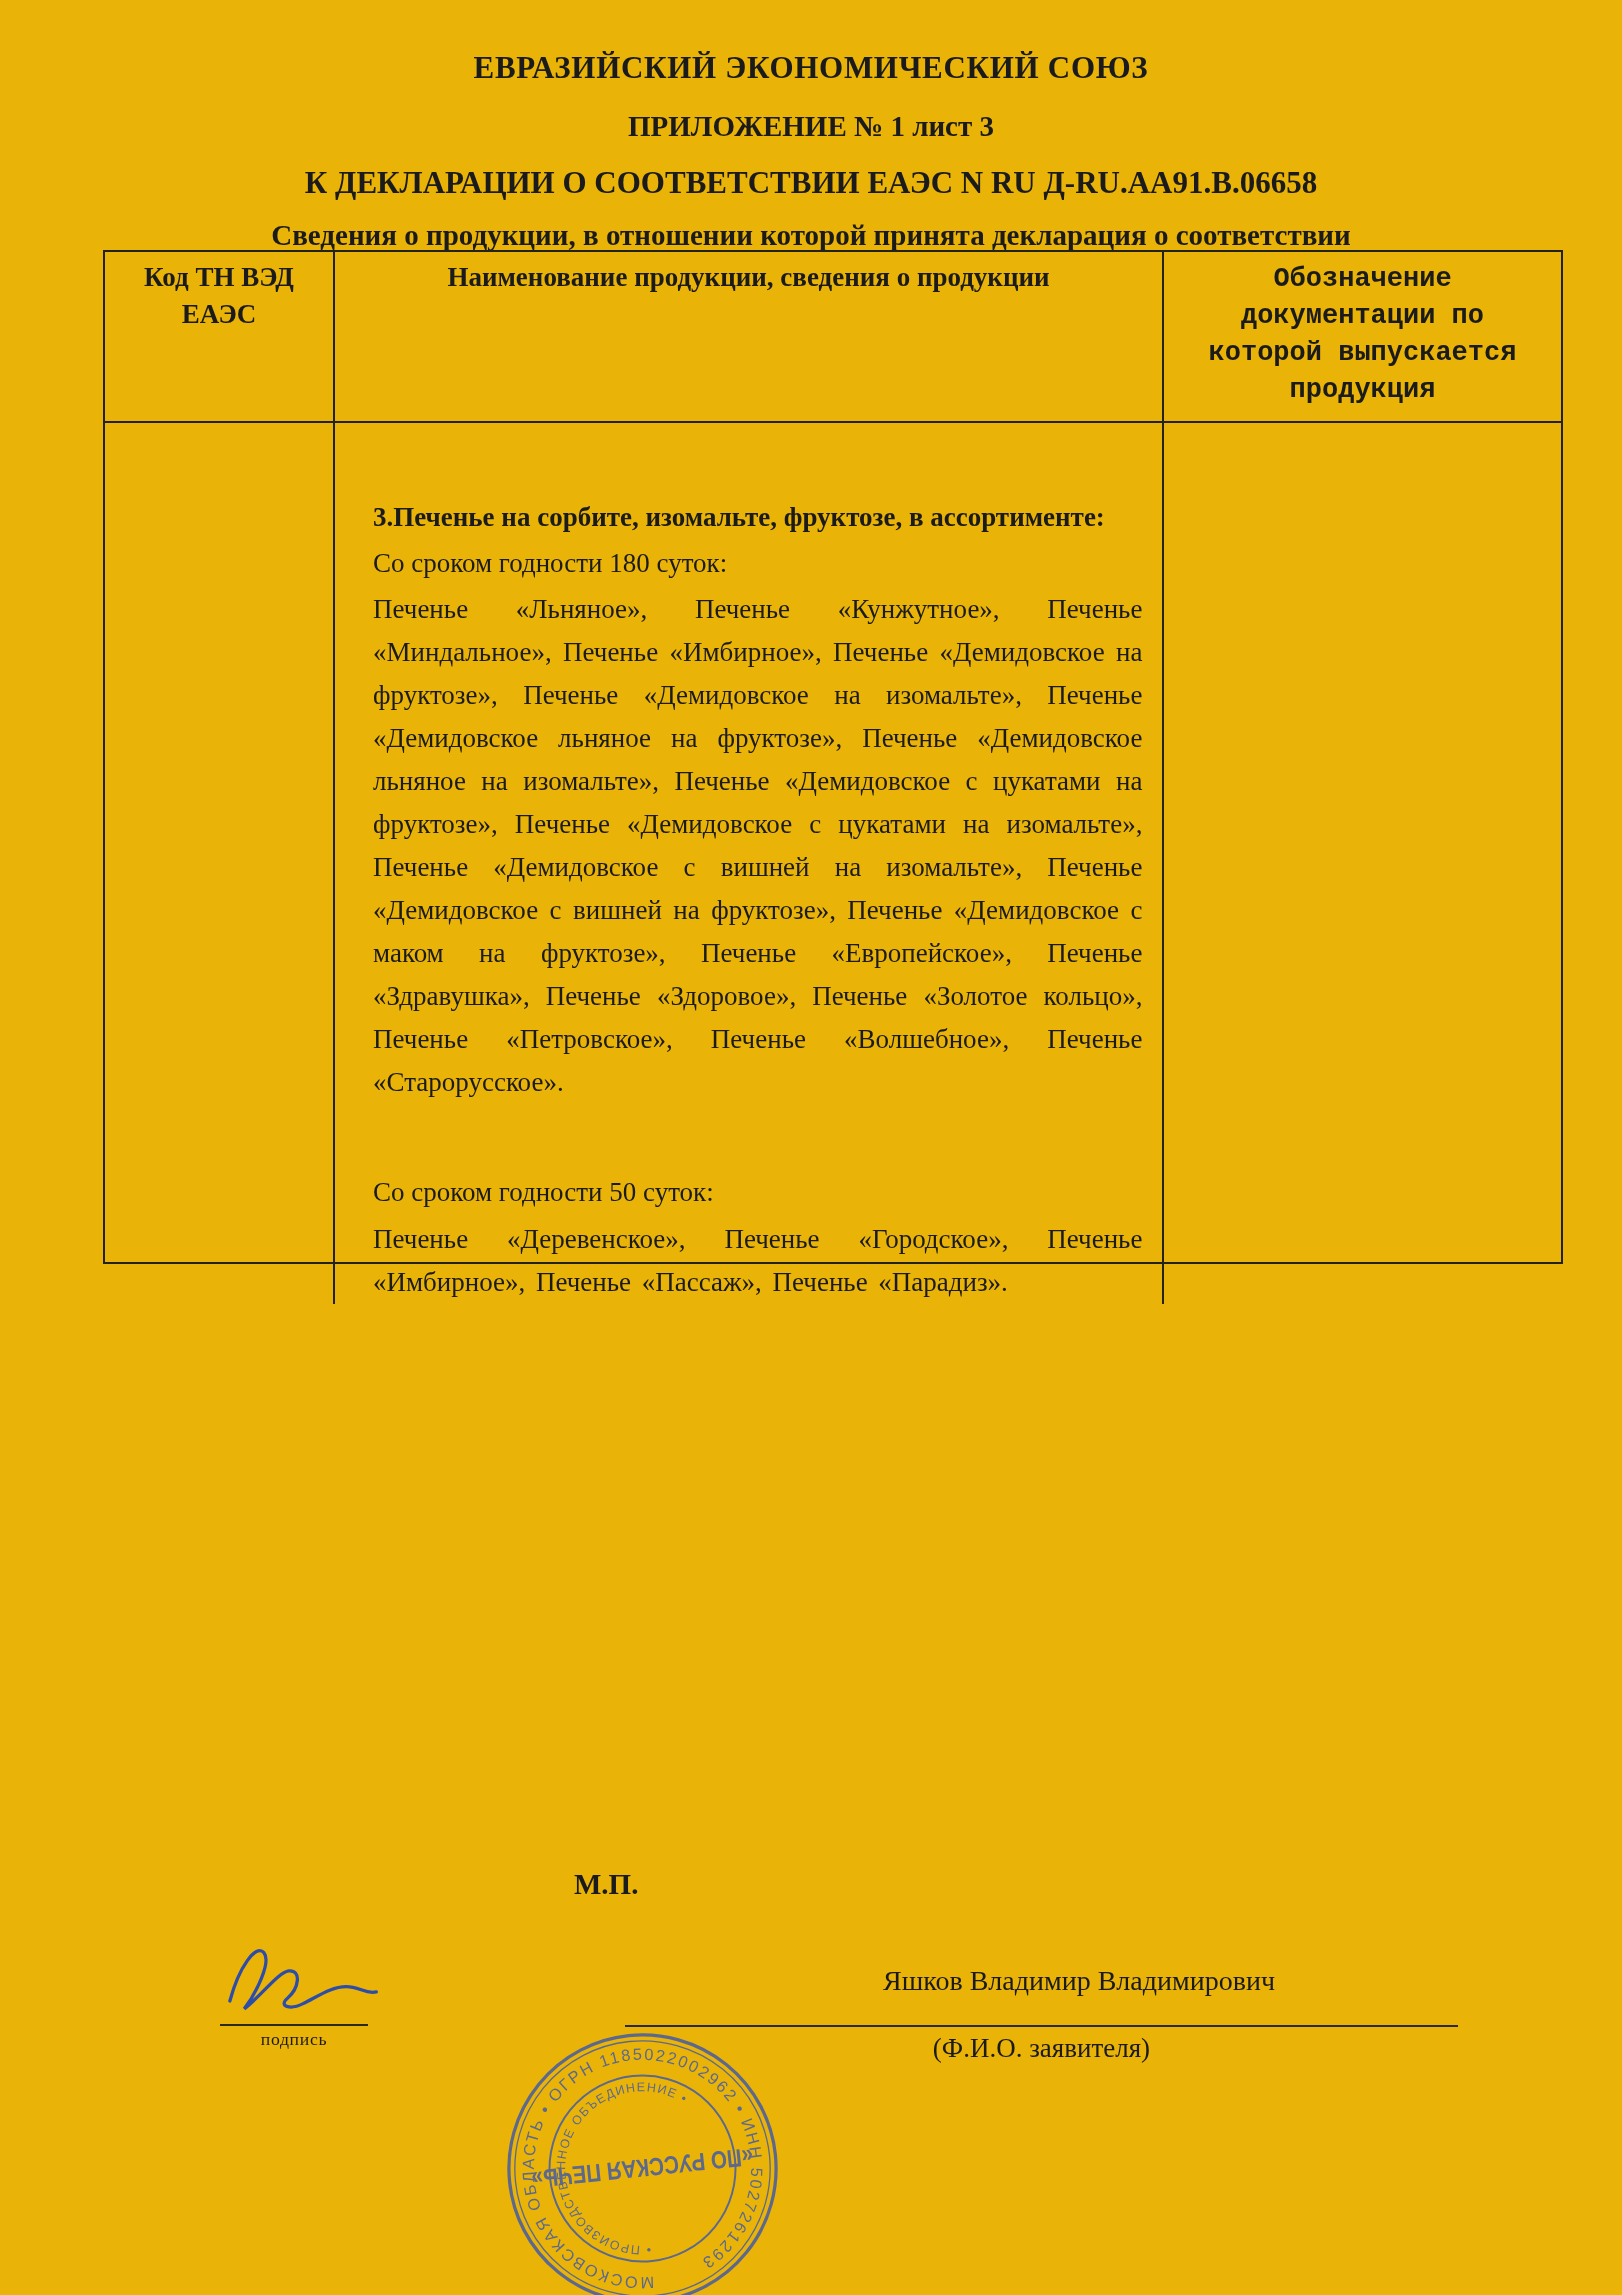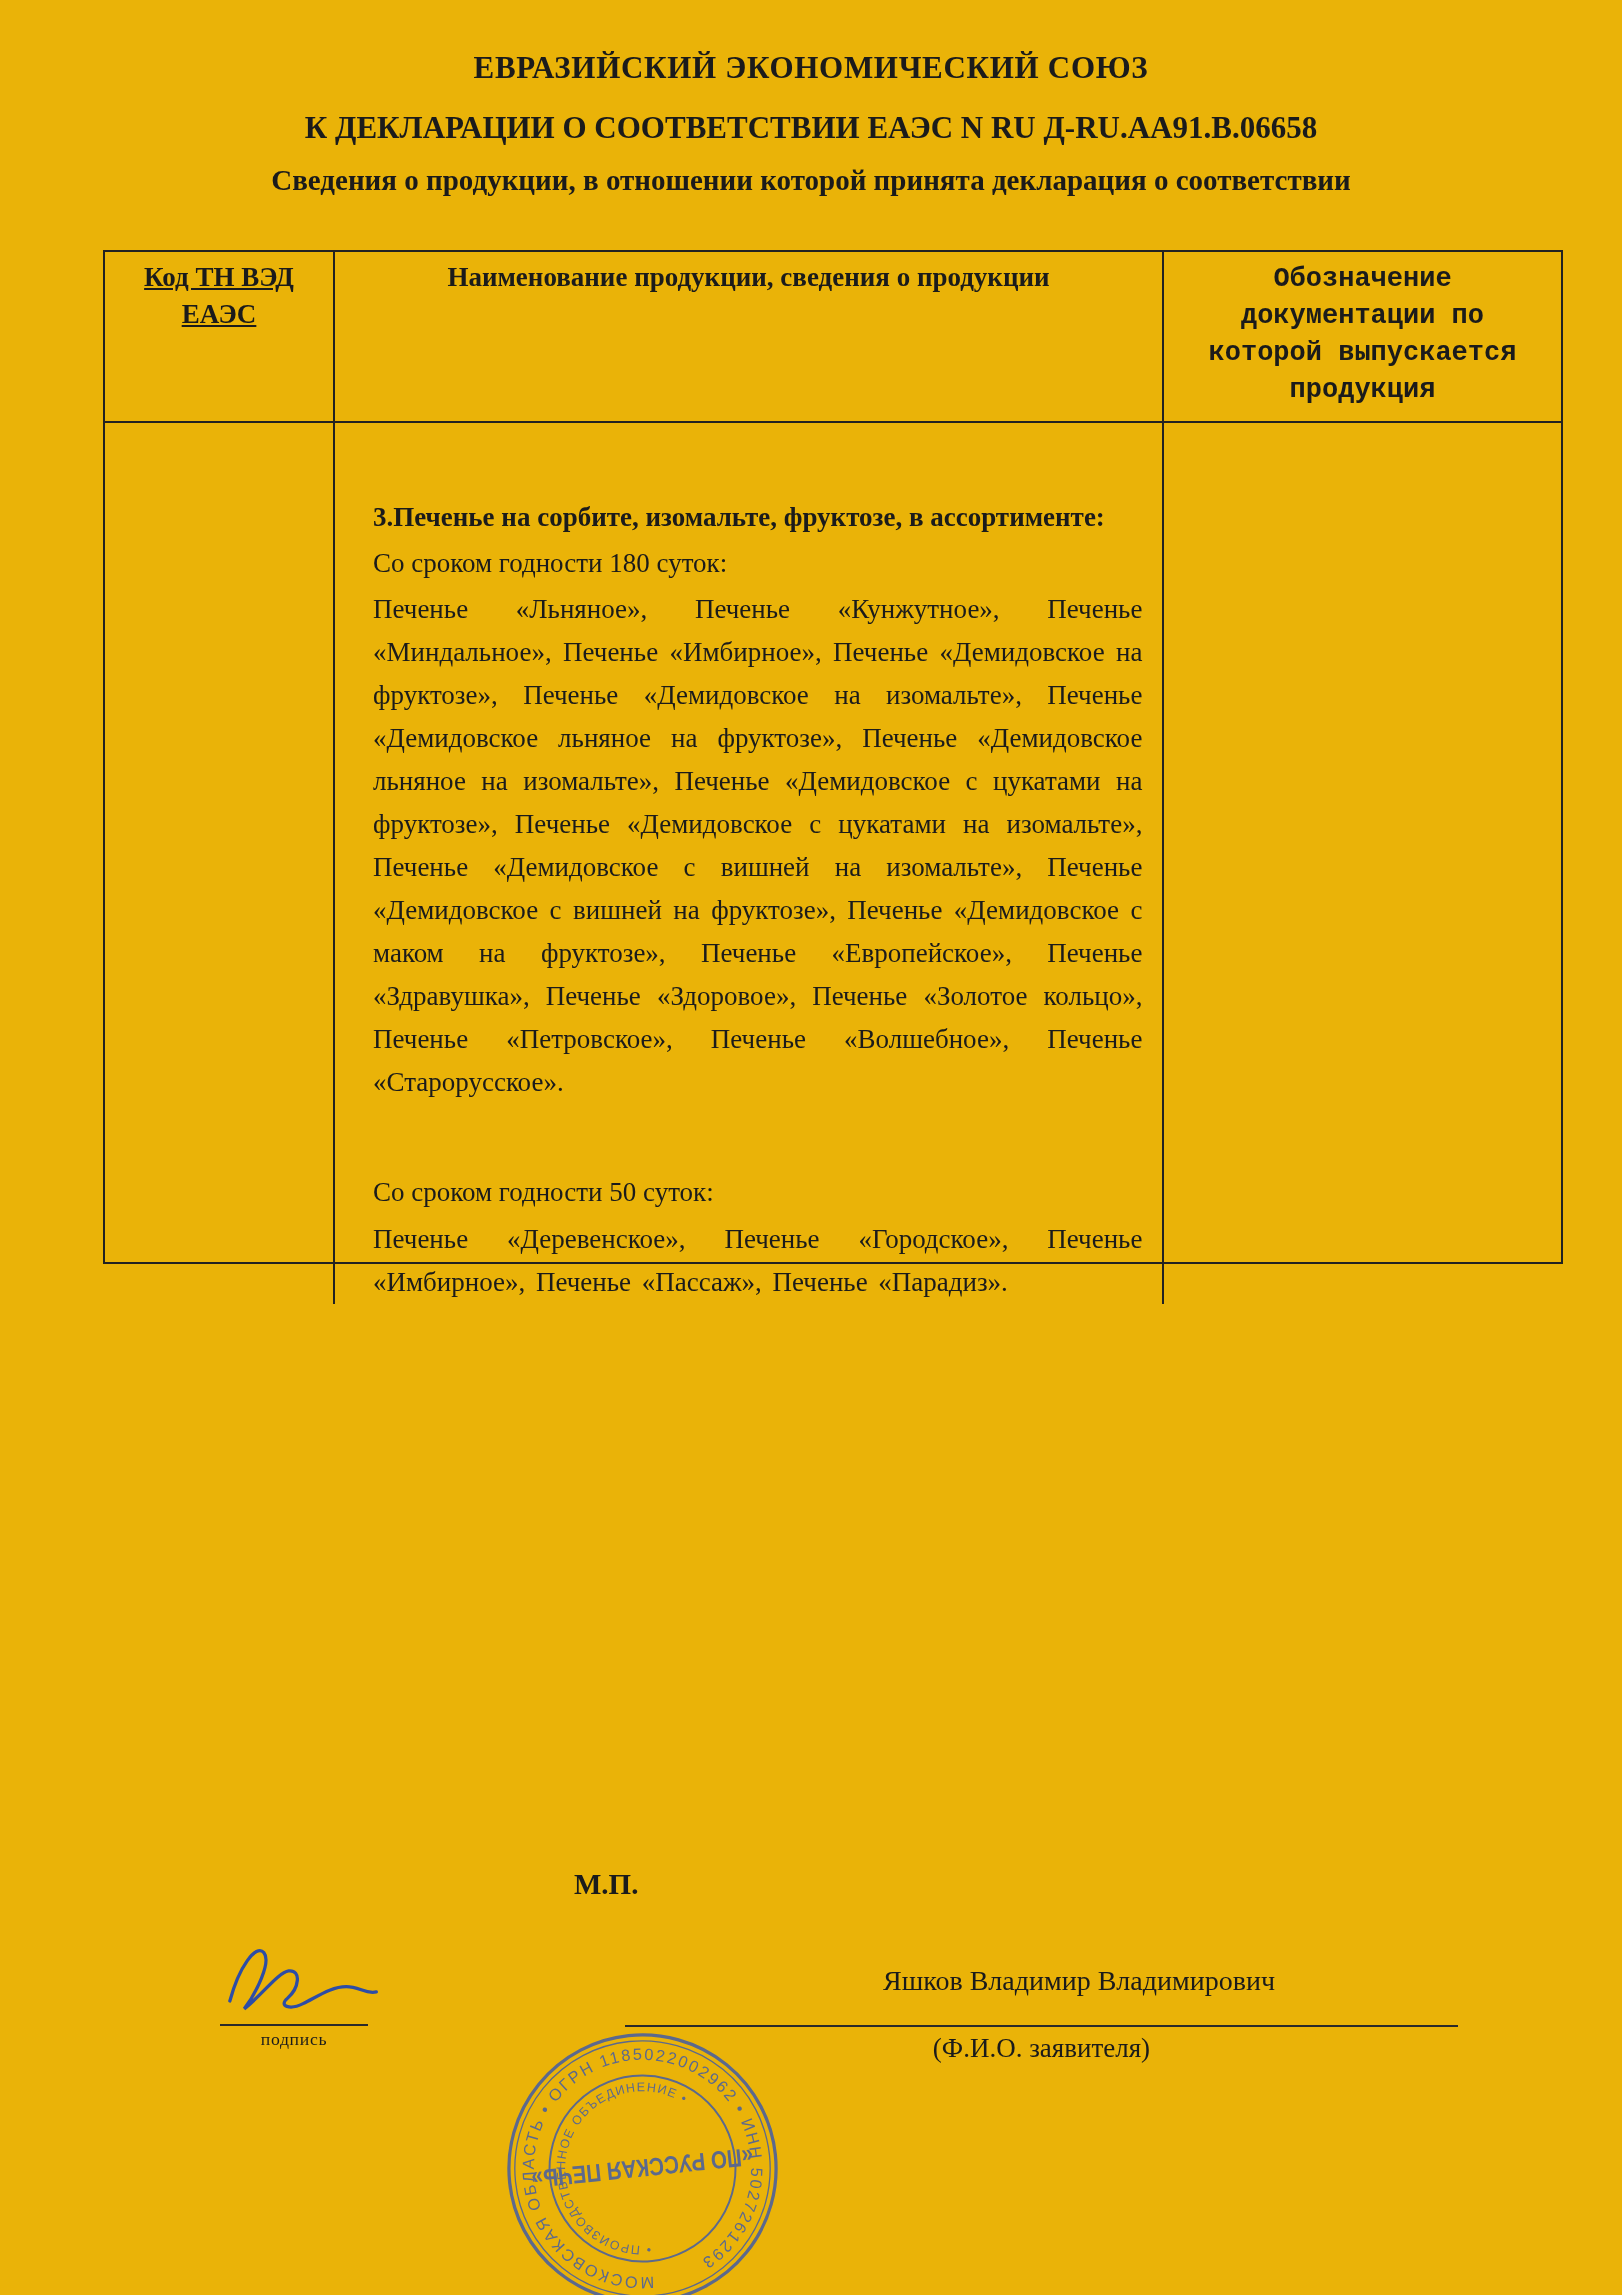--- a/index.html
+++ b/index.html
@@ -54,21 +54,21 @@
     box-sizing: border-box;
     border-right: 2px solid #222;
   }
   .t-cell:last-child { border-right: none; font-family: Liberation Mono, monospace; }
   .th-text {
     font-weight: bold;
     font-size: 27px;
     text-align: center;
     line-height: 37px;
   }
-  .th-code { padding: 6.5px 13px 0 13px; text-decoration: underline; }
+  .th-code { padding: 6.5px 13px 0 13px; }
   .th-name { padding: 6.5px 19.6px 0 19.6px; }
   .th-docs { padding: 9.2px 17px 0 17px; }
 
   .cell-product {
     padding: 73px 19.6px 0 38px;
     font-size: 27px;
     line-height: 43px;
   }
   .product-title { font-weight: bold; margin: 0 0 2.6px 0; }
   .shelf-label { margin: 0 0 3.9px 0; }
@@ -146,20 +146,21 @@
     font-family: "Liberation Sans", "DejaVu Sans", sans-serif;
   }
 </style>
 </head>
 <body>
 
 <div class="page">
 
   <div class="doc-header">
     <div class="h-line1">ЕВРАЗИЙСКИЙ ЭКОНОМИЧЕСКИЙ СОЮЗ</div>
+    <div class="h-line2">ПРИЛОЖЕНИЕ № 1 лист 3</div>
     <div class="h-line3">К ДЕКЛАРАЦИИ О СООТВЕТСТВИИ  ЕАЭС N RU Д-RU.АА91.В.06658</div>
     <div class="h-line4">Сведения о продукции, в отношении которой принята декларация о соответствии</div>
   </div>
 
   <div class="product-table">
     <div class="t-row t-head">
       <div class="t-cell th-text th-code">Код ТН ВЭД ЕАЭС</div>
       <div class="t-cell th-text th-name">Наименование продукции, сведения о продукции</div>
       <div class="t-cell th-text th-docs">Обозначение документации по которой выпускается продукция</div>
     </div>

